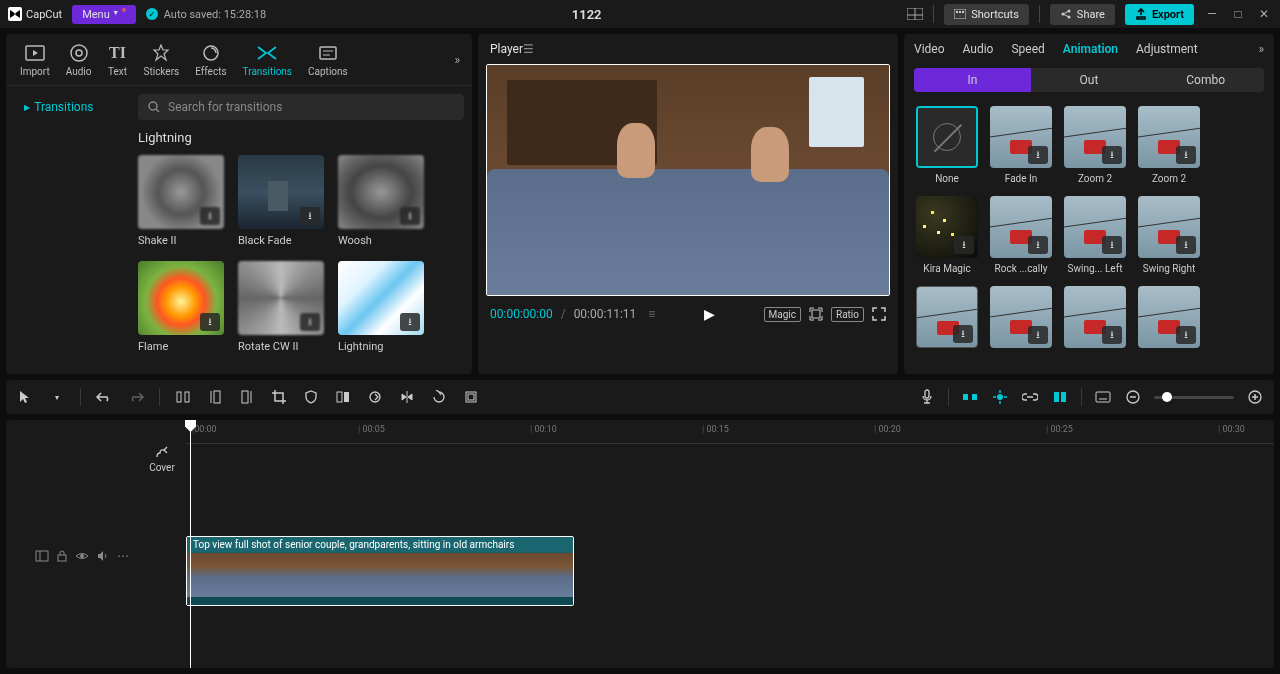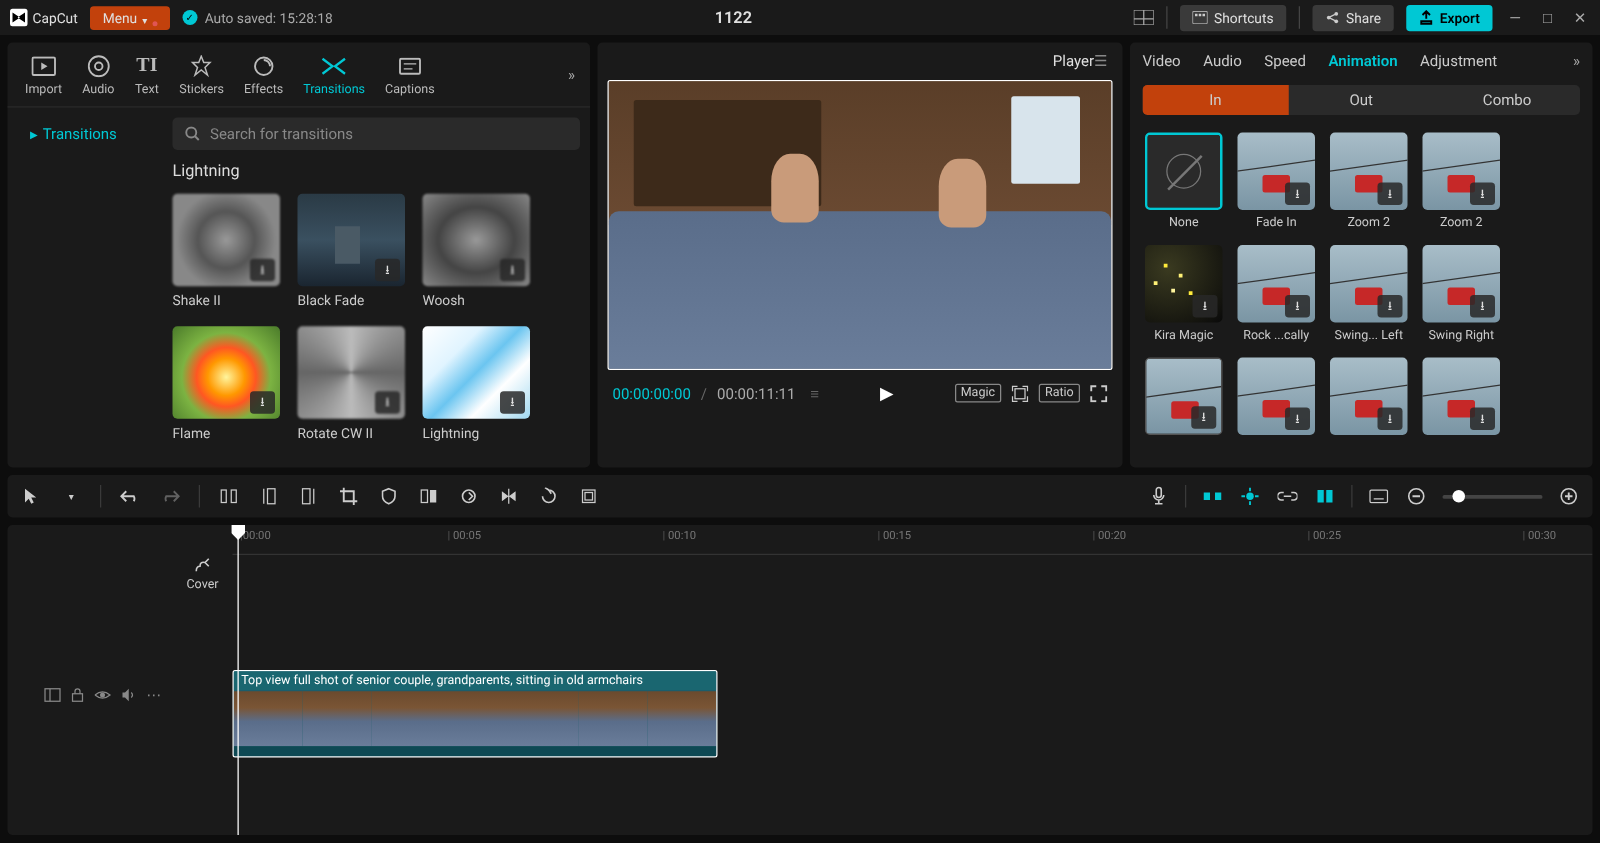--- a/index.html
+++ b/index.html
@@ -1,20 +1,20 @@
 <!DOCTYPE html>
 <html><head>
 <meta charset="utf-8">
 <style>
 *{box-sizing:border-box;margin:0;padding:0;font-family:-apple-system,BlinkMacSystemFont,"Segoe UI",Roboto,sans-serif;}
 body{background:#0d0d0d;color:#e0e0e0;font-size:12px;width:1280px;height:674px;overflow:hidden;display:flex;flex-direction:column;}
 .topbar{height:28px;background:#1a1a1a;display:flex;align-items:center;padding:0 8px;gap:10px;}
 .logo{display:flex;align-items:center;gap:4px;font-weight:normal;font-size:11px;}
 .logo-icon{width:14px;height:14px;background:#fff;border-radius:2px;position:relative;}
-.menu-btn{background:#c2410c;border-radius:3px;padding:3px 10px;font-size:11px;display:flex;align-items:flex-end;gap:4px;cursor:pointer;}
+.menu-btn{background:#6d28d9;border-radius:3px;padding:3px 10px;font-size:11px;display:flex;align-items:flex-start;gap:4px;cursor:pointer;}
 .autosave{display:flex;align-items:center;gap:6px;font-size:11px;color:#aaa;}
 .check-dot{width:12px;height:12px;border-radius:50%;background:#00c8d4;display:flex;align-items:center;justify-content:center;font-size:8px;color:#000;}
 .title-center{flex:1;text-align:center;font-weight:600;font-size:13px;}
 .topbar-right{display:flex;align-items:center;gap:10px;}
 .tb-btn{background:#3a3a3a;border-radius:3px;padding:4px 10px;font-size:11px;display:flex;align-items:center;gap:5px;cursor:pointer;}
 .tb-btn.export{background:#00c8d4;color:#000;font-weight:600;}
 .tb-sep{width:1px;height:18px;background:#444;}
 .win-btn{width:16px;height:16px;display:flex;align-items:center;justify-content:center;cursor:pointer;color:#aaa;}
 .main{display:flex;height:352px;gap:6px;padding:6px;}
 .left-panel{width:466px;background:#1a1a1a;border-radius:4px;display:flex;flex-direction:column;}
@@ -28,35 +28,35 @@
 .side-item{padding:6px 10px;font-size:12px;color:#00c8d4;border-radius:3px;display:flex;align-items:center;gap:4px;}
 .left-content{flex:1;padding:8px;overflow:auto;}
 .search-box{background:#2a2a2a;border-radius:4px;padding:6px 10px;display:flex;align-items:center;gap:8px;color:#888;font-size:12px;margin-bottom:10px;text-align:right;}
 .section-title{font-size:13px;color:#ddd;margin:6px 0 10px;}
 .grid{display:flex;flex-wrap:wrap;gap:14px;}
 .grid-item{width:86px;}
 .thumb{width:86px;height:74px;border-radius:4px;position:relative;overflow:hidden;}
 .thumb-dl{position:absolute;bottom:4px;right:4px;width:20px;height:18px;background:rgba(40,40,40,.85);border-radius:3px;display:flex;align-items:center;justify-content:center;font-size:10px;}
 .grid-label{font-size:11px;color:#ccc;margin-top:5px;}
 .center-panel{width:420px;background:#1a1a1a;border-radius:4px;display:flex;flex-direction:column;padding:0;}
-.player-head{display:flex;align-items:center;justify-content:flex-end;padding:8px 12px;font-size:12px;}
+.player-head{display:flex;align-items:center;justify-content:flex-start;padding:8px 12px;font-size:12px;}
 .preview{margin:0 8px;height:232px;border-radius:2px;position:relative;overflow:hidden;border:1px solid #fff;}
 .player-bar{display:flex;align-items:center;padding:10px 12px;gap:8px;font-size:12px;}
 .time-cur{color:#00c8d4;}
 .time-tot{color:#aaa;}
 .play-btn{margin:0 auto;color:#fff;font-size:14px;}
 .pbar-right{display:flex;gap:8px;align-items:center;}
 .pbox{border:1px solid #888;border-radius:2px;padding:1px 4px;font-size:10px;color:#ccc;}
 .right-panel{flex:1;background:#1a1a1a;border-radius:4px;display:flex;flex-direction:column;}
 .right-tabs{display:flex;align-items:center;padding:8px 10px;gap:18px;font-size:12px;}
 .rtab{color:#ccc;cursor:pointer;}
 .rtab.active{color:#00c8d4;font-weight:600;}
 .subtabs{display:flex;margin:4px 10px;background:#2a2a2a;border-radius:4px;overflow:hidden;}
 .subtab{flex:1;text-align:center;padding:5px;font-size:12px;color:#ccc;cursor:pointer;}
-.subtab.active{background:#c2410c;}
+.subtab.active{background:#6d28d9;}
 .anim-grid{display:flex;flex-wrap:wrap;gap:12px;padding:10px 12px;overflow:auto;}
 .anim-item{width:62px;display:flex;flex-direction:column;align-items:center;}
 .anim-thumb{width:62px;height:62px;border-radius:4px;position:relative;overflow:hidden;}
 .anim-thumb.selected{border:2px solid #00c8d4;}
 .anim-label{font-size:10px;color:#ccc;margin-top:5px;text-align:center;white-space:nowrap;overflow:hidden;text-overflow:ellipsis;width:72px;}
 .none-icon{width:100%;height:100%;display:flex;align-items:center;justify-content:center;background:#2a2a2a;}
 .none-circle{width:28px;height:28px;border:1.5px solid #777;border-radius:50%;position:relative;}
 .none-circle::after{content:"";position:absolute;width:1.5px;height:38px;background:#777;top:-5px;left:13px;transform:rotate(45deg);}
 .toolbar{height:34px;background:#1a1a1a;display:flex;align-items:center;padding:0 10px;gap:14px;margin:0 6px;border-radius:4px;}
 .tool-icon{width:18px;height:18px;color:#ccc;cursor:pointer;display:flex;align-items:center;justify-content:center;}

